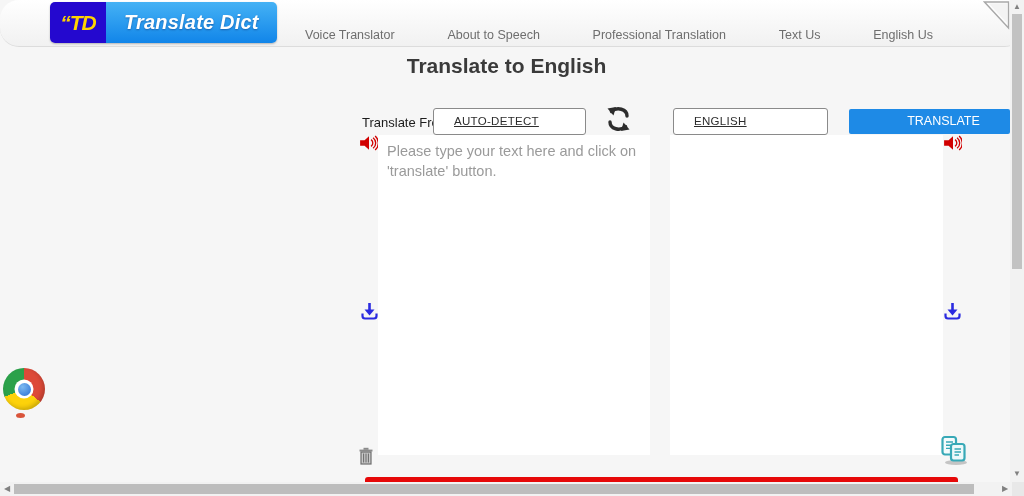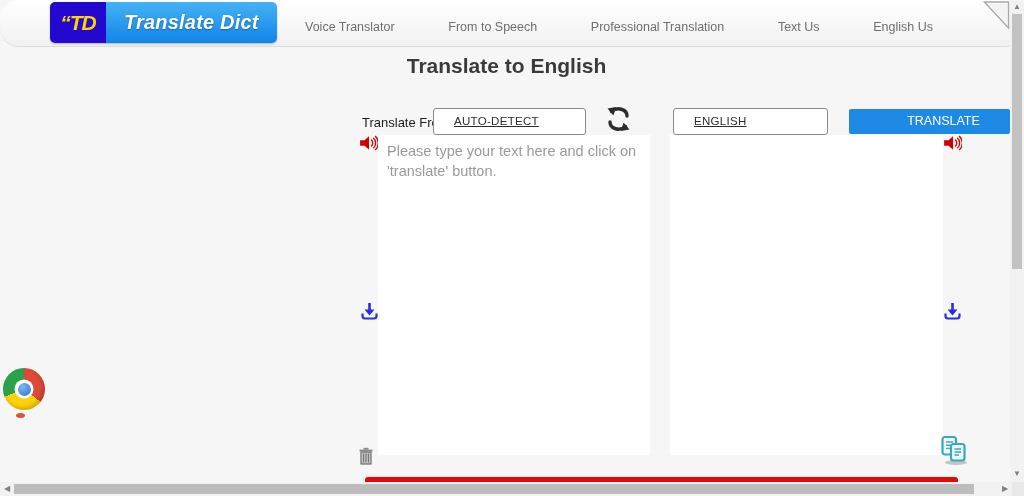--- a/index.html
+++ b/index.html
@@ -30,21 +30,21 @@
     letter-spacing: -1px;
   }
   .logo-name {
     background: linear-gradient(#45b2f5, #1185e9);
     color: #ffffff; font-weight: bold; font-style: italic;
     font-size: 20px; display: flex; align-items: center;
     padding: 0 18px; letter-spacing: 0.2px;
     text-shadow: 0 1px 2px rgba(0,0,60,.35);
   }
   .nav {
-    position: absolute; left: 305px; top: 0; width: 628px; height: 54px;
+    position: absolute; left: 305px; top: 8px; width: 628px; height: 54px;
     display: flex; align-items: center; justify-content: space-between;
   }
   .nav-item {
     color: #6e6e6e; font-size: 12.5px; cursor: pointer; white-space: nowrap;
   }
   
   .page-title {
     position: absolute; left: 363px; top: 54px; width: 287px;
     text-align: center; white-space: nowrap;
     font-size: 21px; font-weight: bold; color: #3a3a3a;
@@ -155,21 +155,21 @@
 </head>
 <body>
 
 <div class="header">
   <div class="logo">
     <div class="logo-mark">“TD</div>
     <div class="logo-name">Translate Dict</div>
   </div>
   <div class="nav">
     <span class="nav-item">Voice Translator</span>
-    <span class="nav-item">From to Speech</span>
+    <span class="nav-item">About to Speech</span>
     <span class="nav-item">Professional Translation</span>
     <span class="nav-item">Text Us</span>
     <span class="nav-item">English Us</span>
   </div>
 </div>
 
 <div class="page-title">Translate to English</div>
 
 <div class="from-label">Translate From</div>
 <div class="lang-select select-source">AUTO-DETECT</div>

